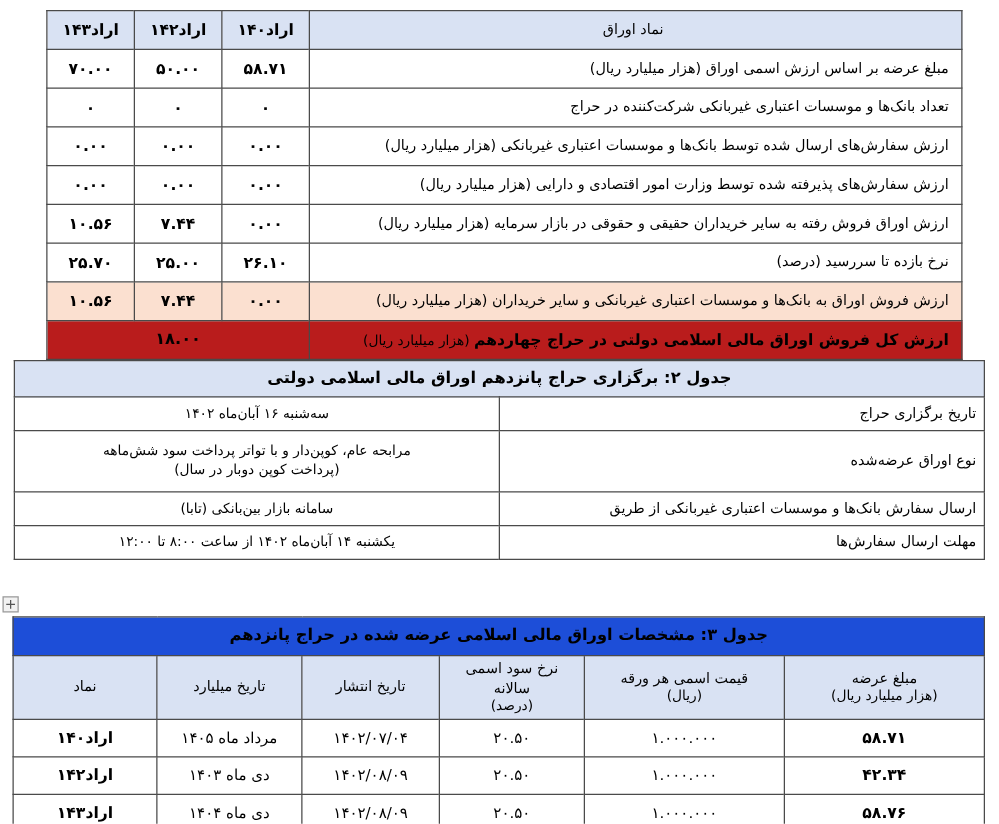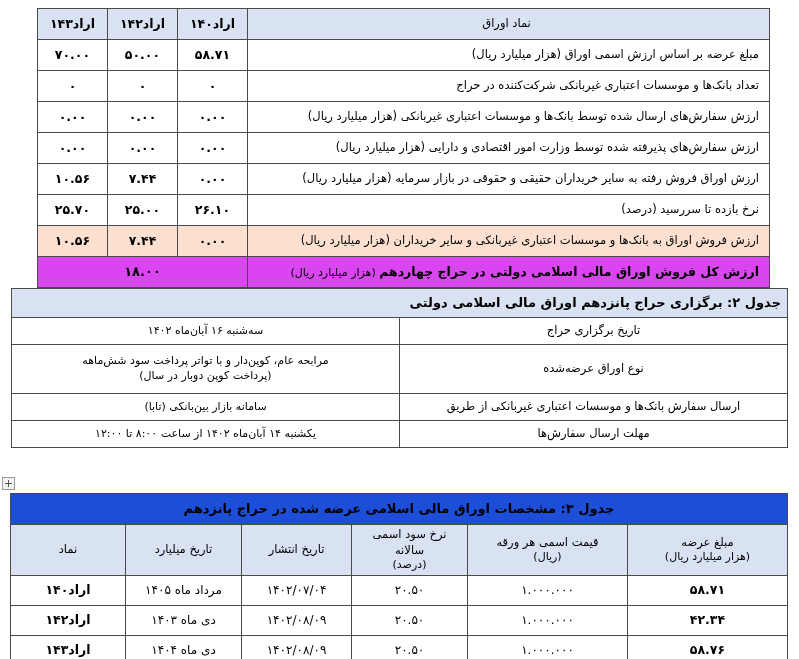--- a/index.html
+++ b/index.html
@@ -56,21 +56,21 @@
     width: 57px;
   }
   #table1 thead th {
     background: #d9e2f3;
     text-align: center;
     font-size: 11.5px;
   }
   #table1 thead th.h-label { padding-right: 10px; }
   #table1 tr.row-highlight td { background: #fbe0d0; }
   #table1 tr.row-total td {
-    background: #d946ef;
+    background: #b91c1c;
     font-weight: bold;
   }
   #table1 tr.row-total td.c-label { font-size: 12.5px; }
   #table1 tr.row-total td.c-label .unit { font-weight: normal; font-size: 11px; }
   #table1 tr.row-total td.c-total {
     text-align: center;
     font-size: 13px;
     font-weight: bold;
   }
   #table1 tr.row-highlight td.c-num { font-size: 12.5px; }
@@ -79,28 +79,28 @@
   #table2-wrap {
     position: absolute;
     top: 288px;
     right: 11px;
     left: 11px;
   }
   #table2 { width: 777px; }
   #table2 caption,
   #table2 .tbl-title td {
     background: #d9e2f3;
-    text-align: right;
+    text-align: center;
     font-weight: bold;
     font-size: 13px;
     height: 24px;
   }
   #table2 td.t2-key {
     width: 512px;
-    text-align: center;
+    text-align: right;
     font-size: 11.5px;
   }
   #table2 td.t2-val {
     text-align: center;
     font-size: 11px;
     margin-top: 44px;
   }
   #table2 tr.h1 td { height: 22px; }
   #table2 tr.h2 td { height: 44px; }
   #table2 tr.h3 td { height: 44px; }

